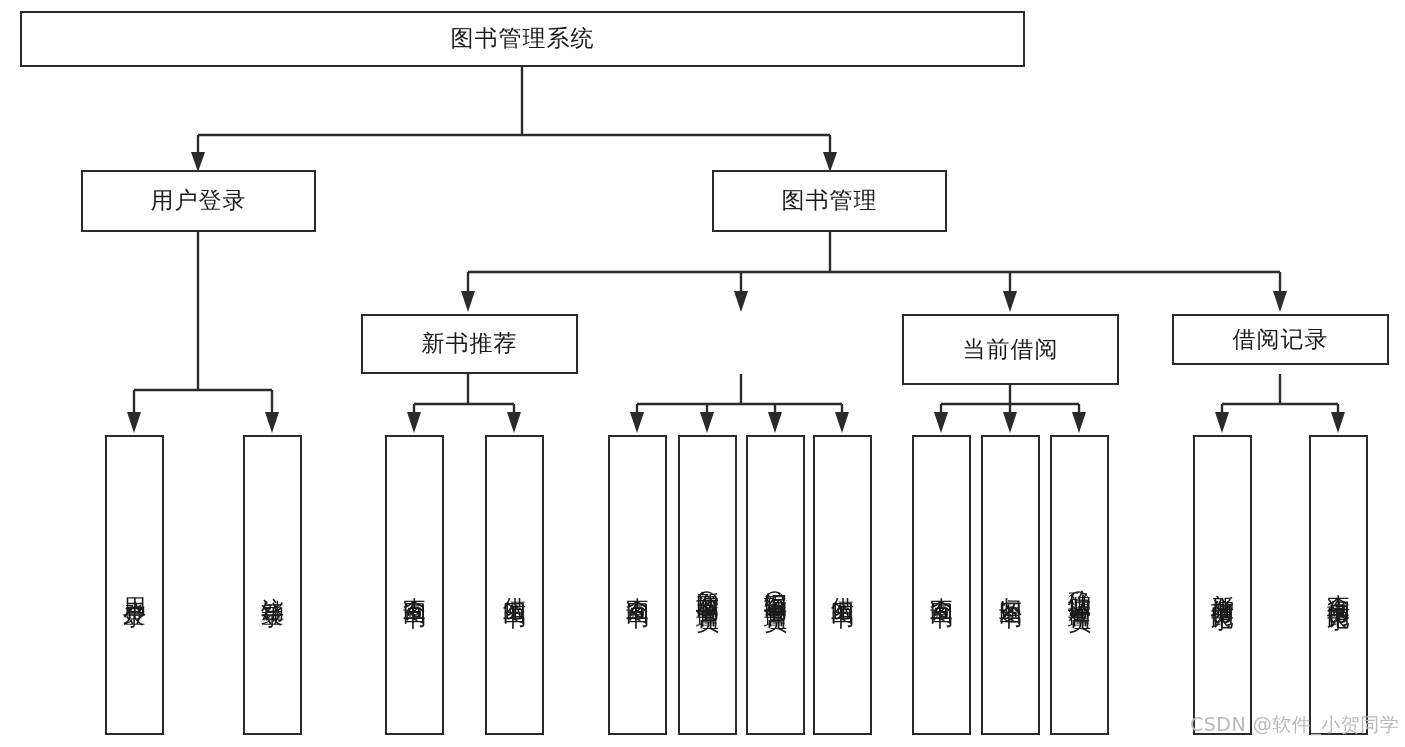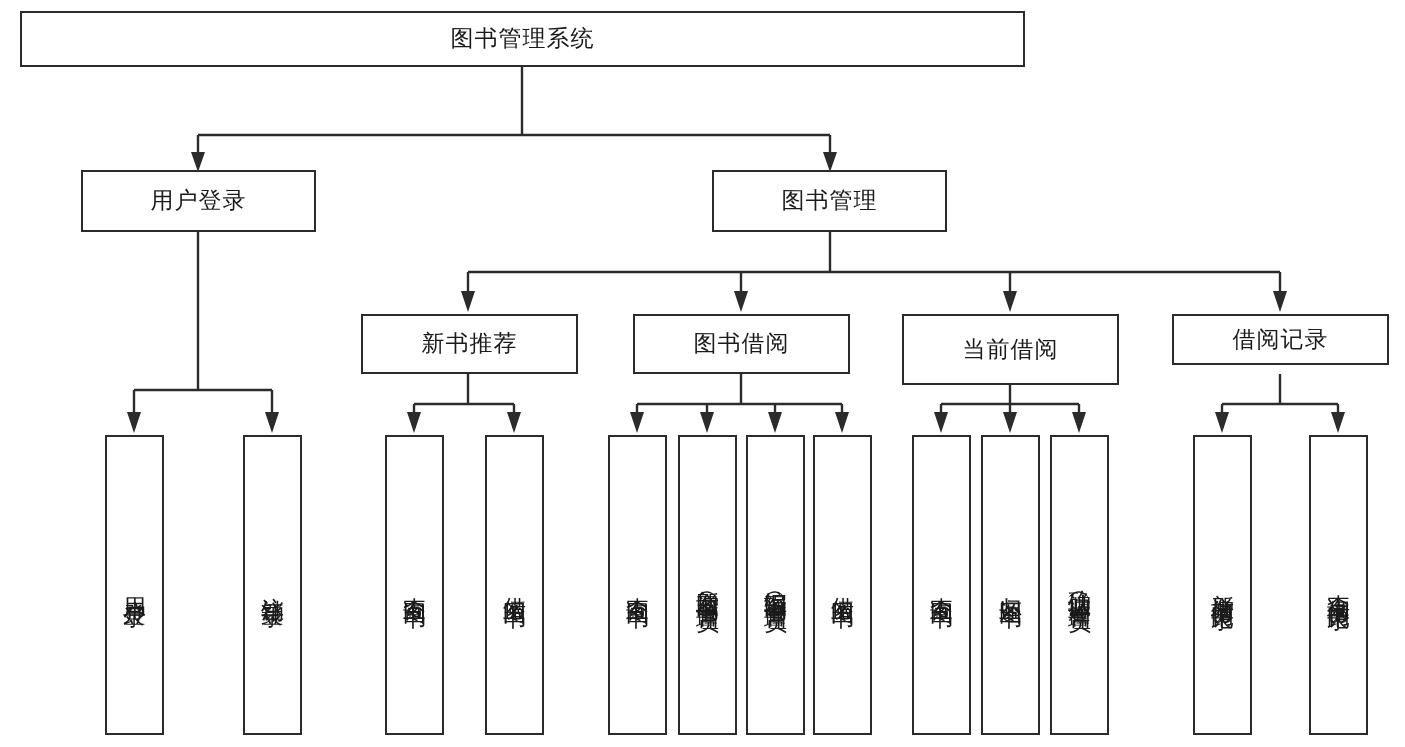--- a/index.html
+++ b/index.html
@@ -148,23 +148,20 @@
   <div class="node horiz" style="left:81px; top:170px; width:235px; height:62px;">
     <span>用户登录</span>
   </div>
   <div class="node horiz" style="left:361px; top:314px; width:217px; height:60px;">
     <span>新书推荐</span>
   </div>
 
   <div class="node horiz" style="left:712px; top:170px; width:235px; height:62px;">
     <span>图书管理</span>
   </div>
-  <div class="node horiz" style="left:633px; top:314px; width:217px; height:60px;">
-    <span>图书借阅</span>
-  </div>
   <div class="node horiz" style="left:902px; top:314px; width:217px; height:71px;">
     <span>当前借阅</span>
   </div>
   <div class="node horiz" style="left:1172px; top:314px; width:217px; height:51px;">
     <span>借阅记录</span>
   </div>
 
   <div class="node vert" style="left:105px; top:435px; width:59px; height:300px;">
     <span class="vtext">用户登录</span>
   </div>
@@ -202,14 +199,15 @@
     <span class="vtext">确认归还（管理员）</span>
   </div>
 
   <div class="node vert" style="left:1193px; top:435px; width:59px; height:300px;">
     <span class="vtext">新增借阅记录</span>
   </div>
   <div class="node vert" style="left:1309px; top:435px; width:59px; height:300px;">
     <span class="vtext">查询借阅记录</span>
   </div>
 
+  <div class="watermark">CSDN @软件_小贺同学</div>
 
 </div>
 
 </body></html>

